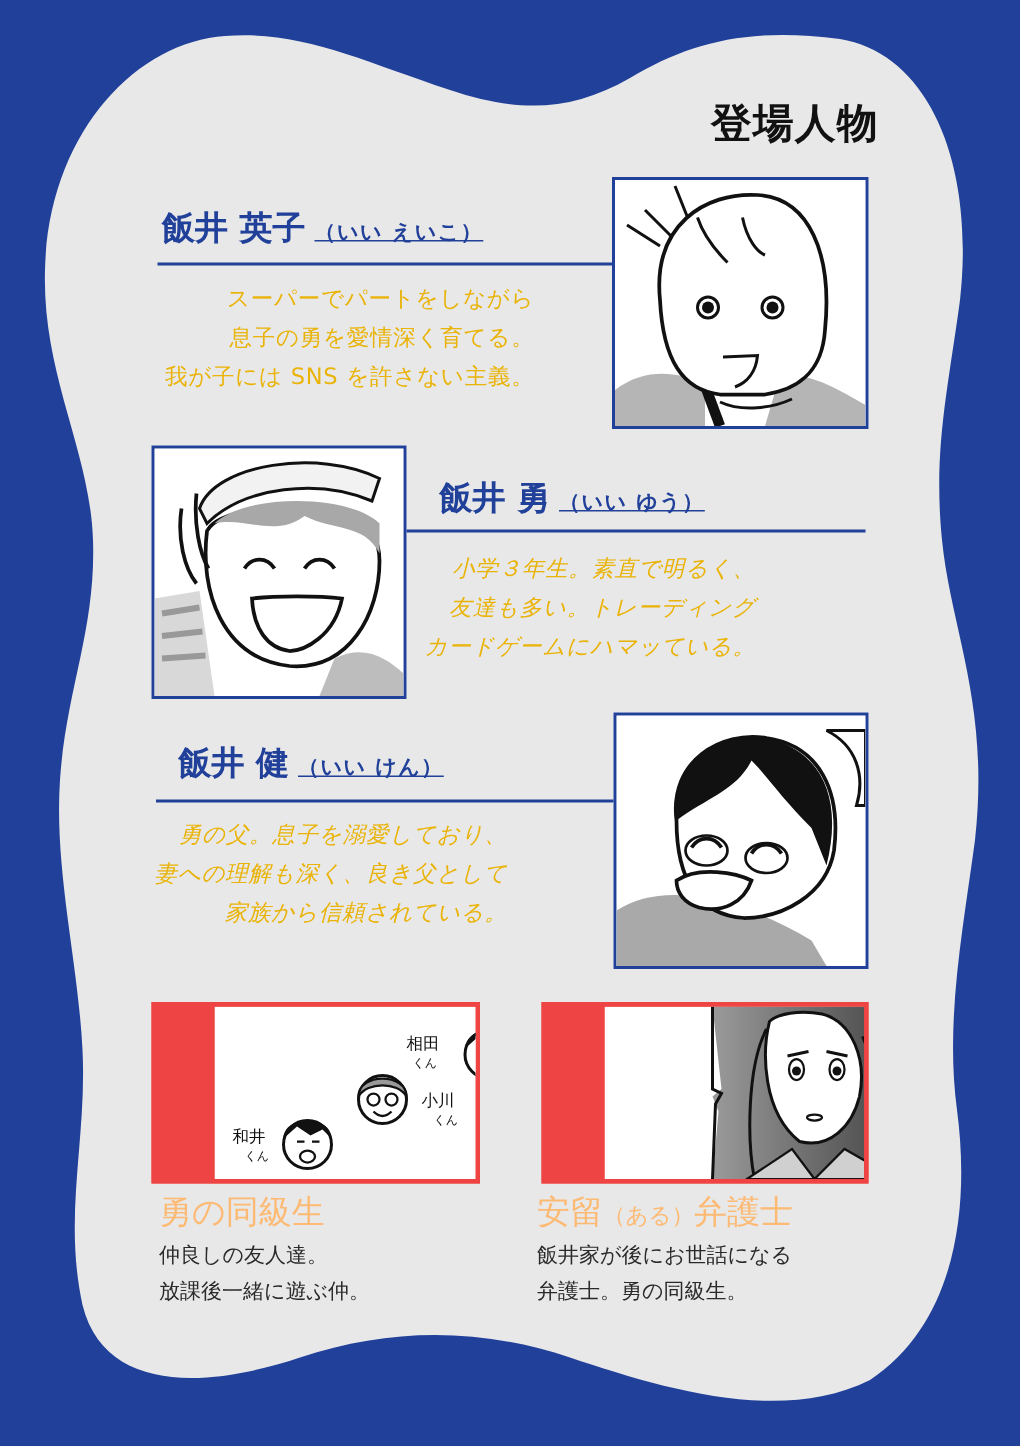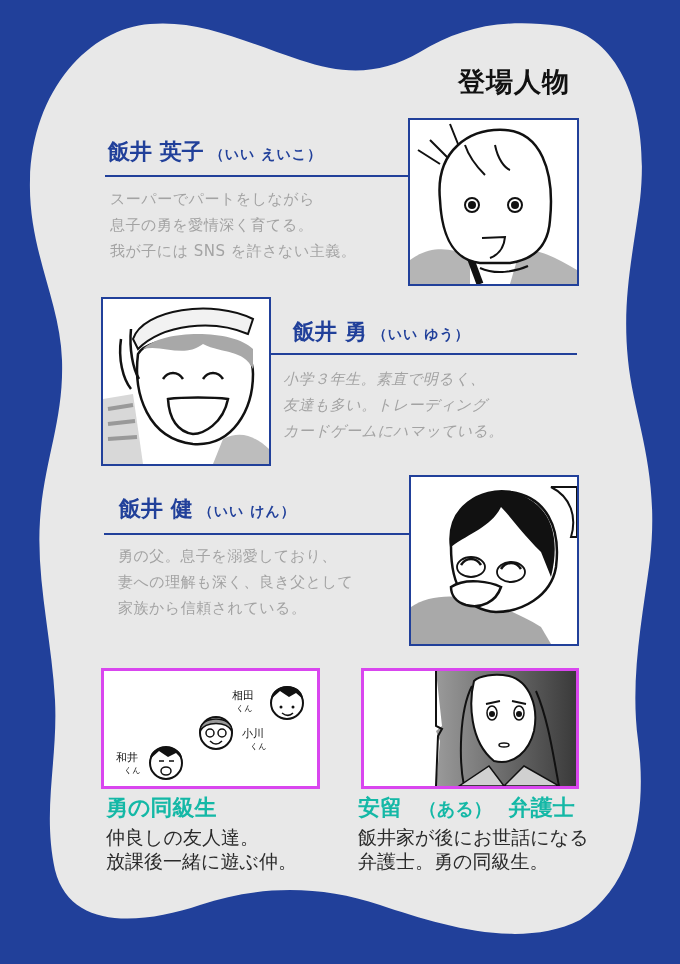--- a/index.html
+++ b/index.html
@@ -4,44 +4,45 @@
 <style>
   html, body { margin: 0; padding: 0; }
   body {
     width: 680px; height: 964px; position: relative; overflow: hidden;
     background: #21409a;
     font-family: "DejaVu Sans", "Liberation Sans", sans-serif;
   }
   .blob { position: absolute; left: 0; top: 0; width: 680px; height: 964px; }
   .abs { position: absolute; }
   .page-title {
-    left: 424px; top: 64px; width: 146px; text-align: right;
+    left: 440px; top: 64px; width: 146px; text-align: right;
     font-size: 27px; font-weight: bold; color: #111; letter-spacing: 1px;
   }
   .name {
     font-size: 22px; font-weight: bold; color: #21409a; white-space: nowrap;
   }
-  .name .ruby { font-size: 14px; margin-left: 6px; letter-spacing: 1px; }
+  .name .ruby { font-size: 14px; margin-left: 6px; letter-spacing: 1px; text-decoration: underline; }
   .rule { height: 2px; background: #21409a; }
   .desc {
-    font-size: 15px; line-height: 26px; color: #a3a3a3; white-space: pre-line;
+    font-size: 15px; line-height: 26px; color: #eab308; white-space: pre-line;
     letter-spacing: 0.5px;
+    text-align: right;
   }
   .frame-blue {
     border: 2px solid #21409a; background: #ffffff; box-sizing: border-box; overflow: hidden;
   }
   .frame-orange {
-    border: 3px solid #d946ef; background: #c4b5fd; box-sizing: border-box; overflow: hidden;
+    border: 3px solid #ef4444; background: #ef4444; box-sizing: border-box; overflow: hidden; padding-left: 39px;
   }
   .sub-title {
-    font-size: 22px; font-weight: bold; color: #14b8a6; white-space: nowrap;
+    font-size: 22px; font-weight: normal; color: #fdba74; white-space: nowrap;
   }
-  .sub-title .ruby { font-size: 18px; margin: 0 17px; }
+  .sub-title .ruby { font-size: 15px; margin: 0 0; }
   .sub-desc {
-    font-size: 19px; line-height: 24px; color: #2a2a2a; white-space: pre-line;
+    font-size: 14px; line-height: 24px; color: #2a2a2a; white-space: pre-line;
   }
   svg { display: block; }
 </style>
 </head>
 <body>
 
 <svg class="blob" viewBox="0 0 680 964" width="680" height="964">
   <path d="M 150 24
            C 200 20, 240 40, 300 60
            C 345 75, 380 75, 420 52
@@ -107,21 +108,21 @@
 </div>
 <div class="abs rule" style="left:271px; top:353px; width:306px;"></div>
 <div class="abs desc" style="left:283px; top:366px;font-style:italic;">小学３年生。素直で明るく、
 友達も多い。トレーディング
 カードゲームにハマッている。</div>
 
 <div class="abs name" style="left:119px; top:494px;">
   <span>飯井 健</span><span class="ruby">（いい けん）</span>
 </div>
 <div class="abs rule" style="left:104px; top:533px; width:306px;"></div>
-<div class="abs desc" style="left:118px; top:543px;">勇の父。息子を溺愛しており、
+<div class="abs desc" style="left:103px; top:543px;font-style:italic;">勇の父。息子を溺愛しており、
 妻への理解も深く、良き父として
 家族から信頼されている。</div>
 <div class="abs frame-blue" style="left:409px; top:475px; width:170px; height:171px;">
   <svg width="166" height="167" viewBox="0 0 166 167">
     <rect width="166" height="167" fill="#ffffff"></rect>
     <path d="M0 130 C30 110 80 120 130 150 L140 167 L0 167Z" fill="#a9a9a9"></path>
     <path d="M140 10 C160 20 166 40 160 60 L166 60 L166 10Z" fill="#fff" stroke="#111" stroke-width="2"></path>
     <path d="M40 70 C35 30 70 10 100 15 C135 20 150 50 145 90 C140 120 110 135 85 135 C55 133 40 110 40 70Z" fill="#ffffff" stroke="#111" stroke-width="2.5"></path>
     <path d="M40 70 C35 25 80 5 110 18 C140 30 150 60 140 100 L130 75 C110 55 100 40 90 30 C80 50 60 55 40 70Z" fill="#111"></path>
     <path d="M50 88 C55 80 65 80 70 88 M90 92 C95 84 105 84 110 92" stroke="#111" stroke-width="2.5" fill="none"></path>

